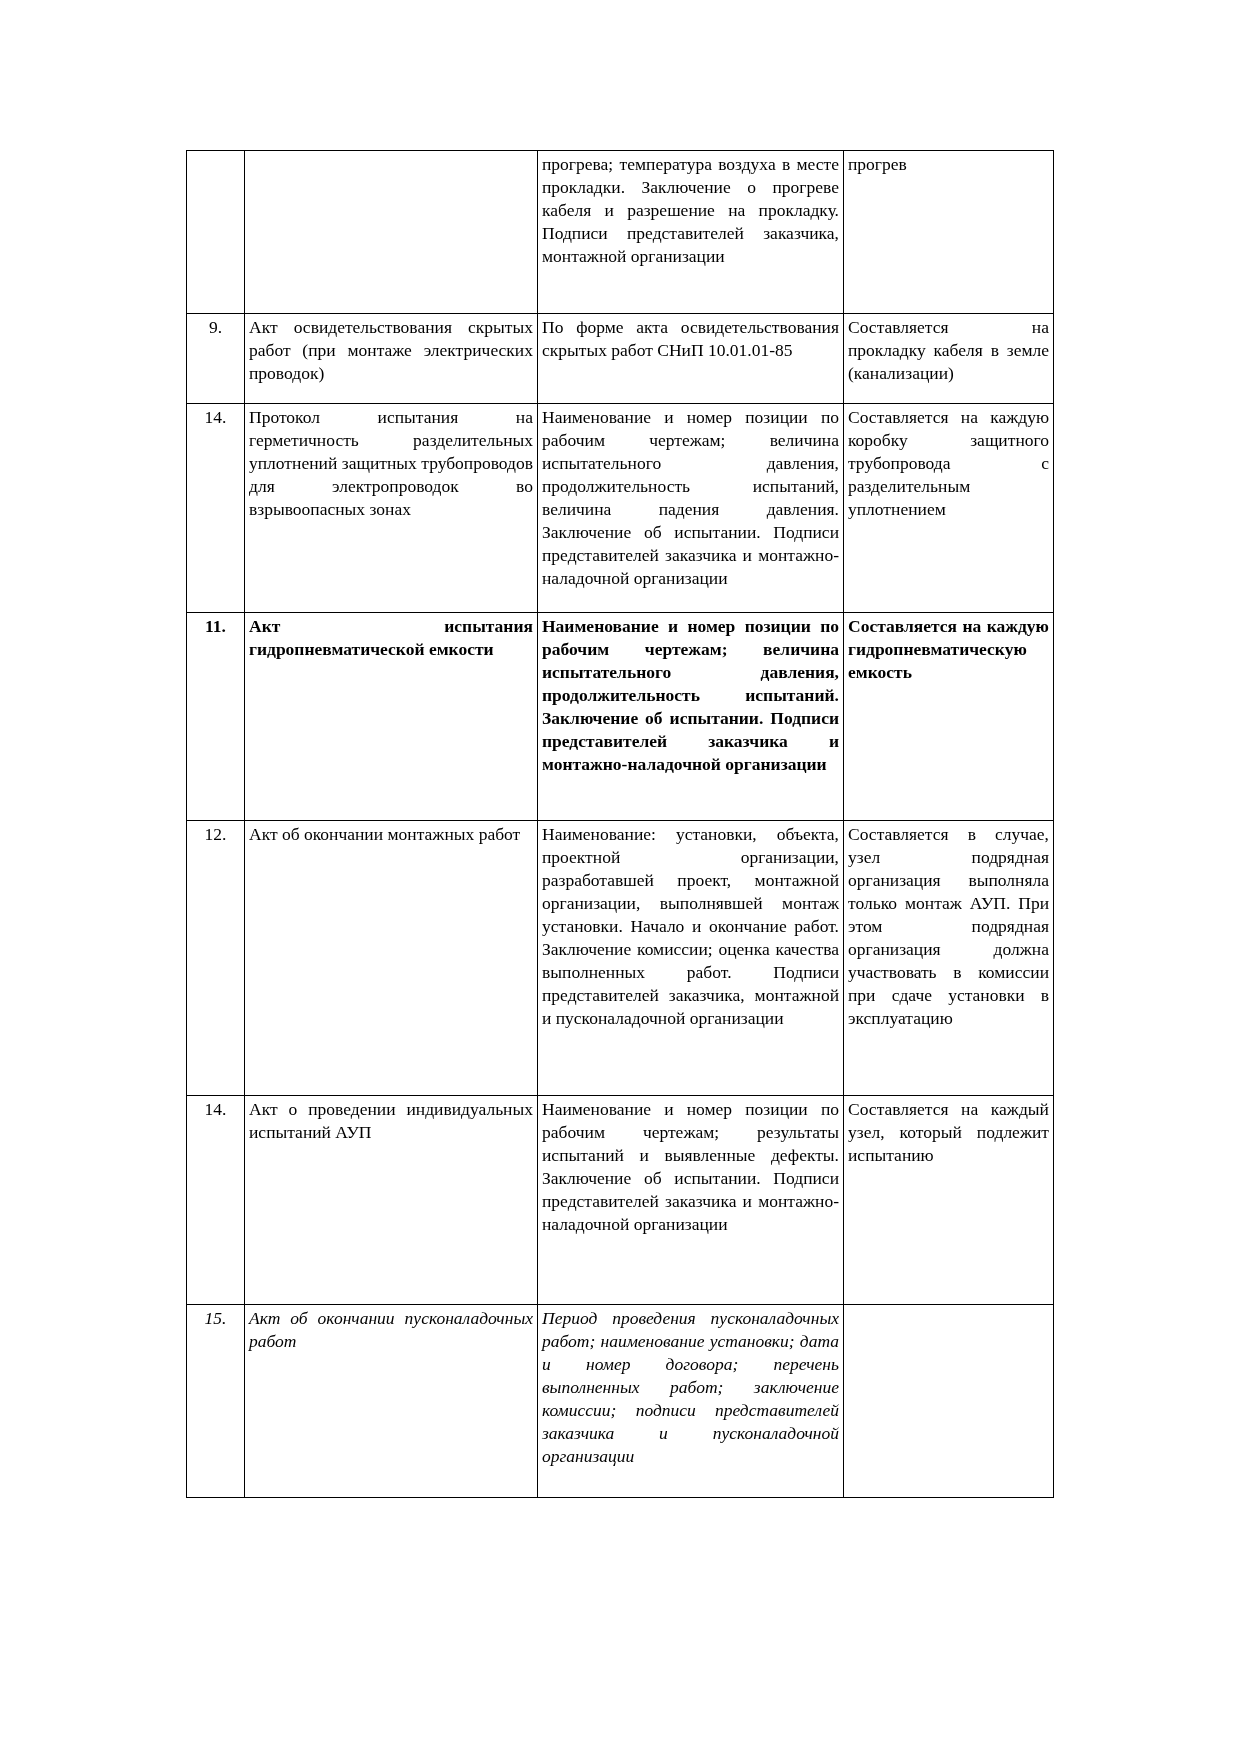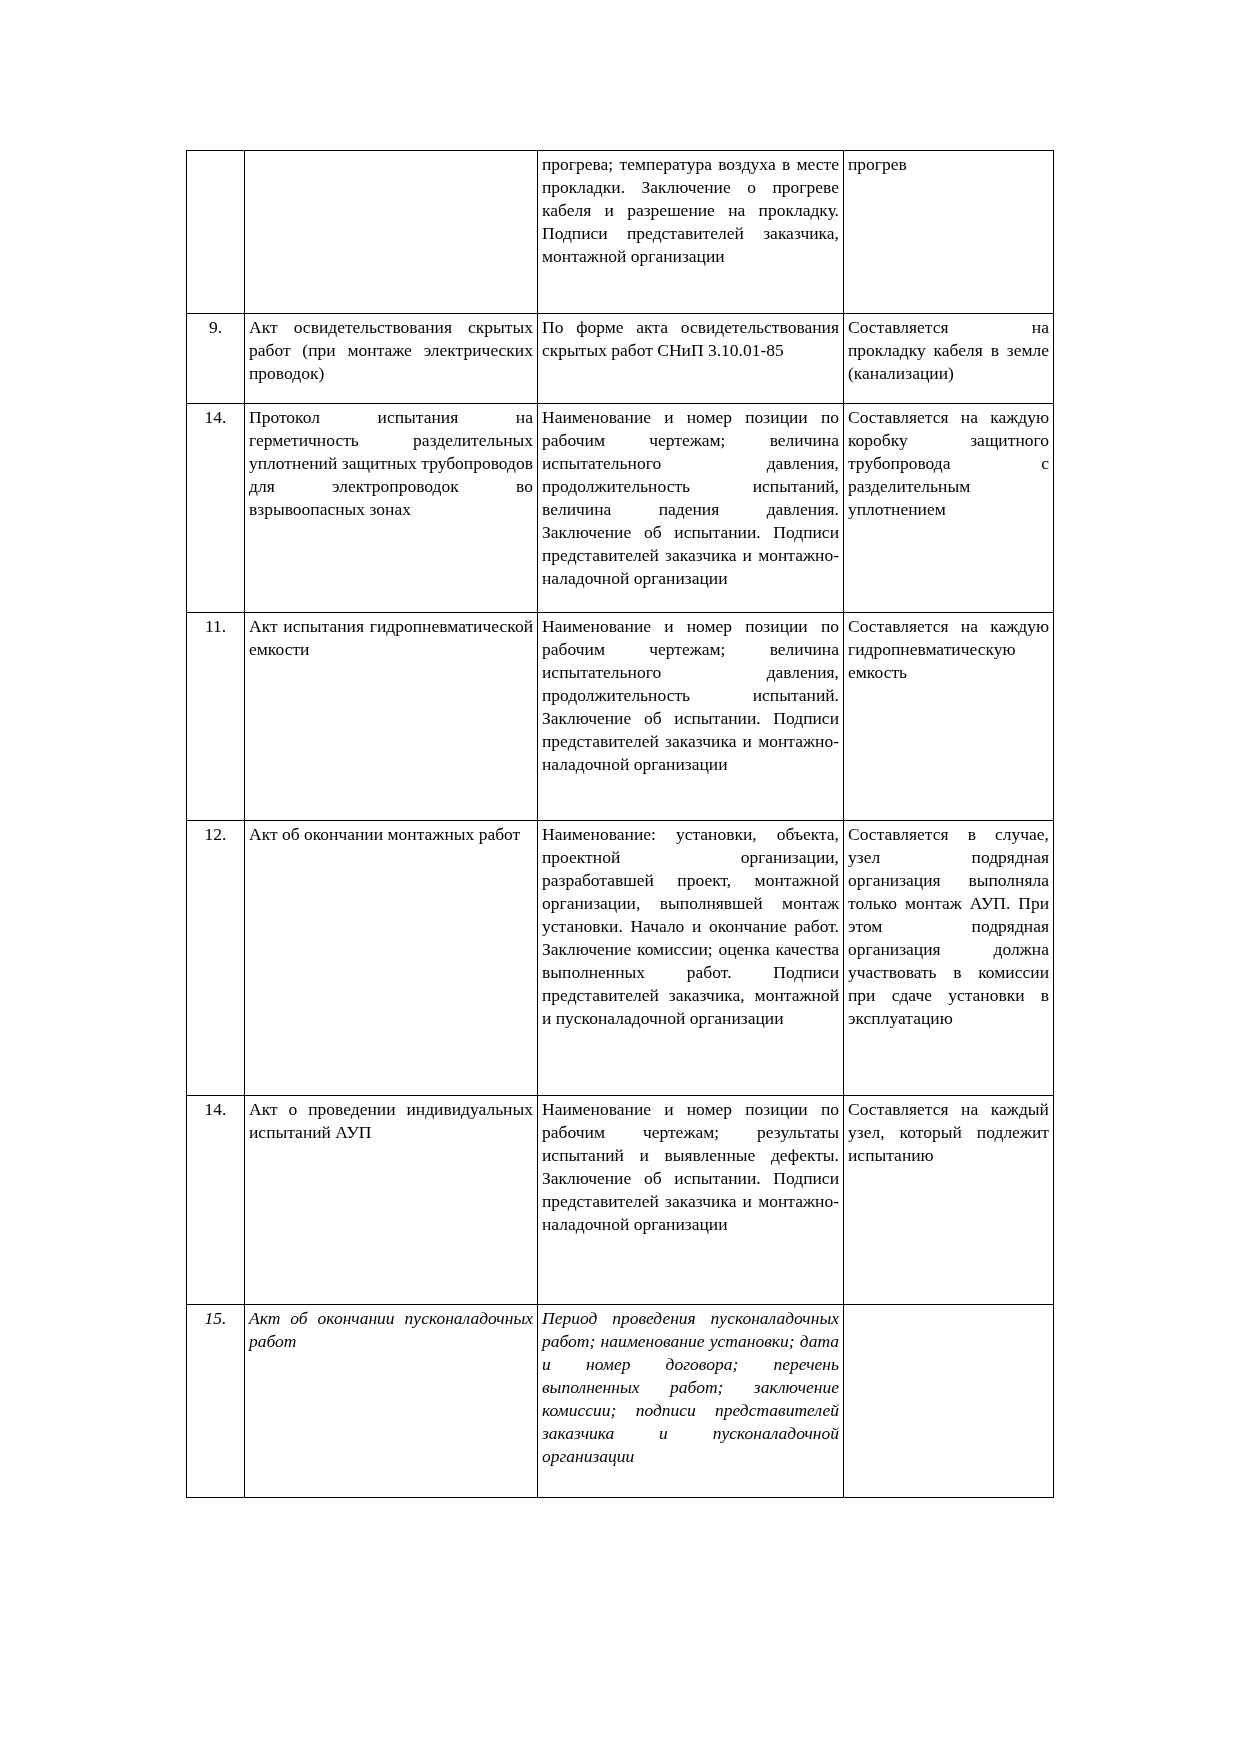--- a/index.html
+++ b/index.html
@@ -45,21 +45,21 @@
       padding-left: 2px;
       padding-right: 2px;
     }
     col.c-num { width: 58px; }
     col.c-name { width: 293px; }
     col.c-content { width: 306px; }
     col.c-note { width: 210px; }
     tr.r0 { height: 163px; }
     tr.r9 { height: 90px; }
     tr.r10 { height: 209px; }
-    tr.r11 { height: 208px; }
+    tr.r11 { height: 208px; font-weight: bold; }
     tr.r12 { height: 275px; }
     tr.r13 { height: 93px; }
     tr.r14 { height: 209px; padding-left: 18px; }
     tr.r15 { height: 193px; font-style: italic; }
   </style>
 </head>
 <body>
 
 <div class="page">
   <table class="doc-table">
@@ -72,21 +72,21 @@
     <tbody>
       <tr class="r0">
         <td class="num"></td>
         <td></td>
         <td>прогрева; температура воздуха в месте прокладки. Заключение о прогреве кабеля и разрешение на прокладку. Подписи представителей заказчика, монтажной организации</td>
         <td>прогрев</td>
       </tr>
       <tr class="r9">
         <td class="num">9.</td>
         <td>Акт освидетельствования скрытых работ (при монтаже электрических проводок)</td>
-        <td>По форме акта освидетельствования скрытых работ СНиП 3.10.01-85</td>
+        <td>По форме акта освидетельствования скрытых работ СНиП 10.01.01-85</td>
         <td>Составляется на прокладку кабеля в земле (канализации)</td>
       </tr>
       <tr class="r10">
         <td class="num">14.</td>
         <td>Протокол испытания на герметичность разделительных уплотнений защитных трубопроводов для электропроводок во взрывоопасных зонах</td>
         <td>Наименование и номер позиции по рабочим чертежам; величина испытательного давления, продолжительность испытаний, величина падения давления. Заключение об испытании. Подписи представителей заказчика и монтажно-наладочной организации</td>
         <td>Составляется на каждую коробку защитного трубопровода с разделительным уплотнением</td>
       </tr>
       <tr class="r11">
         <td class="num">11.</td>

